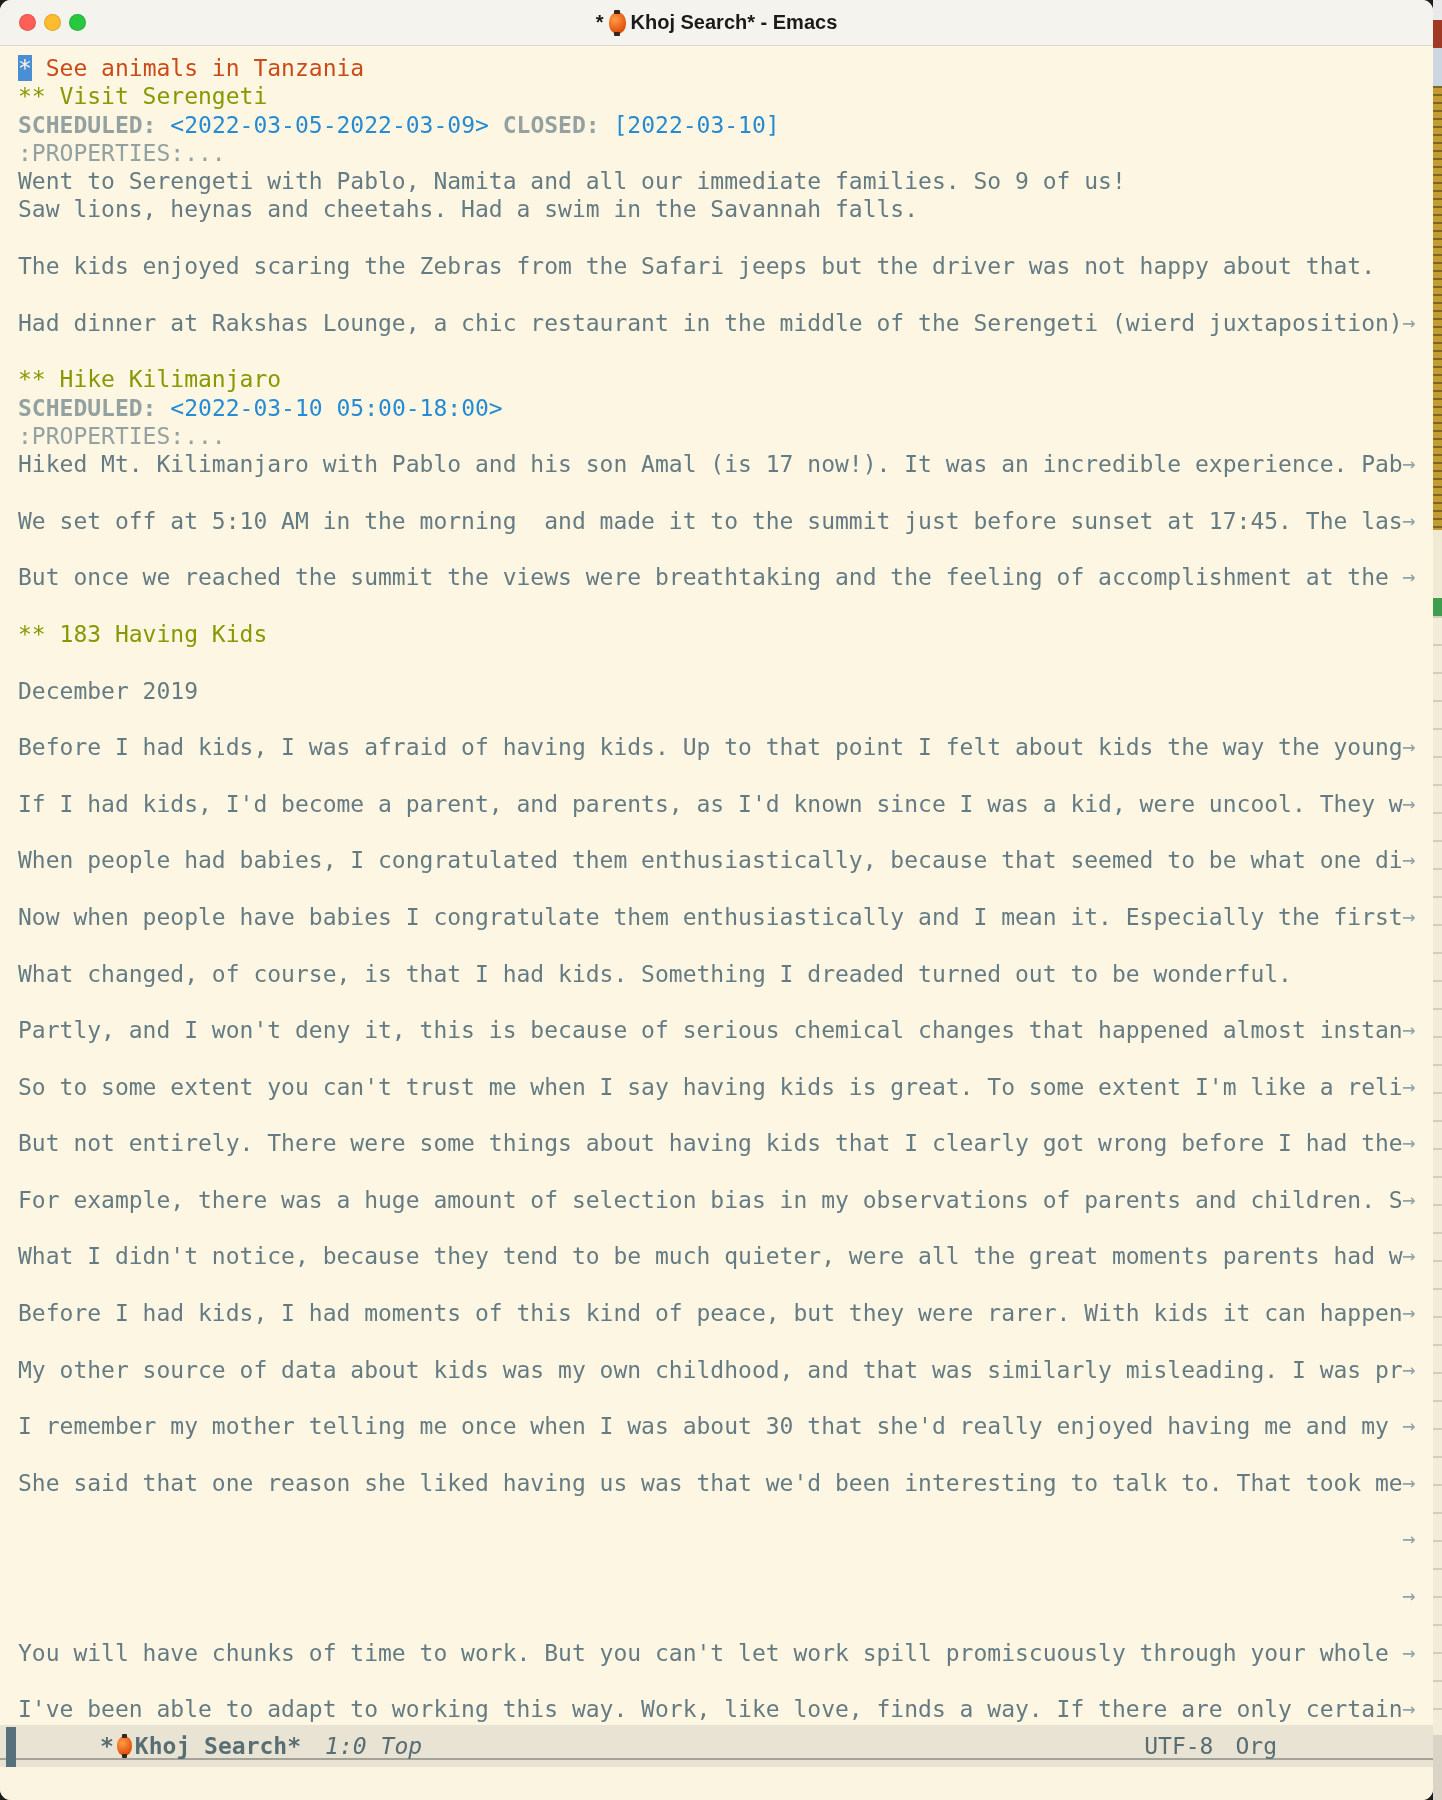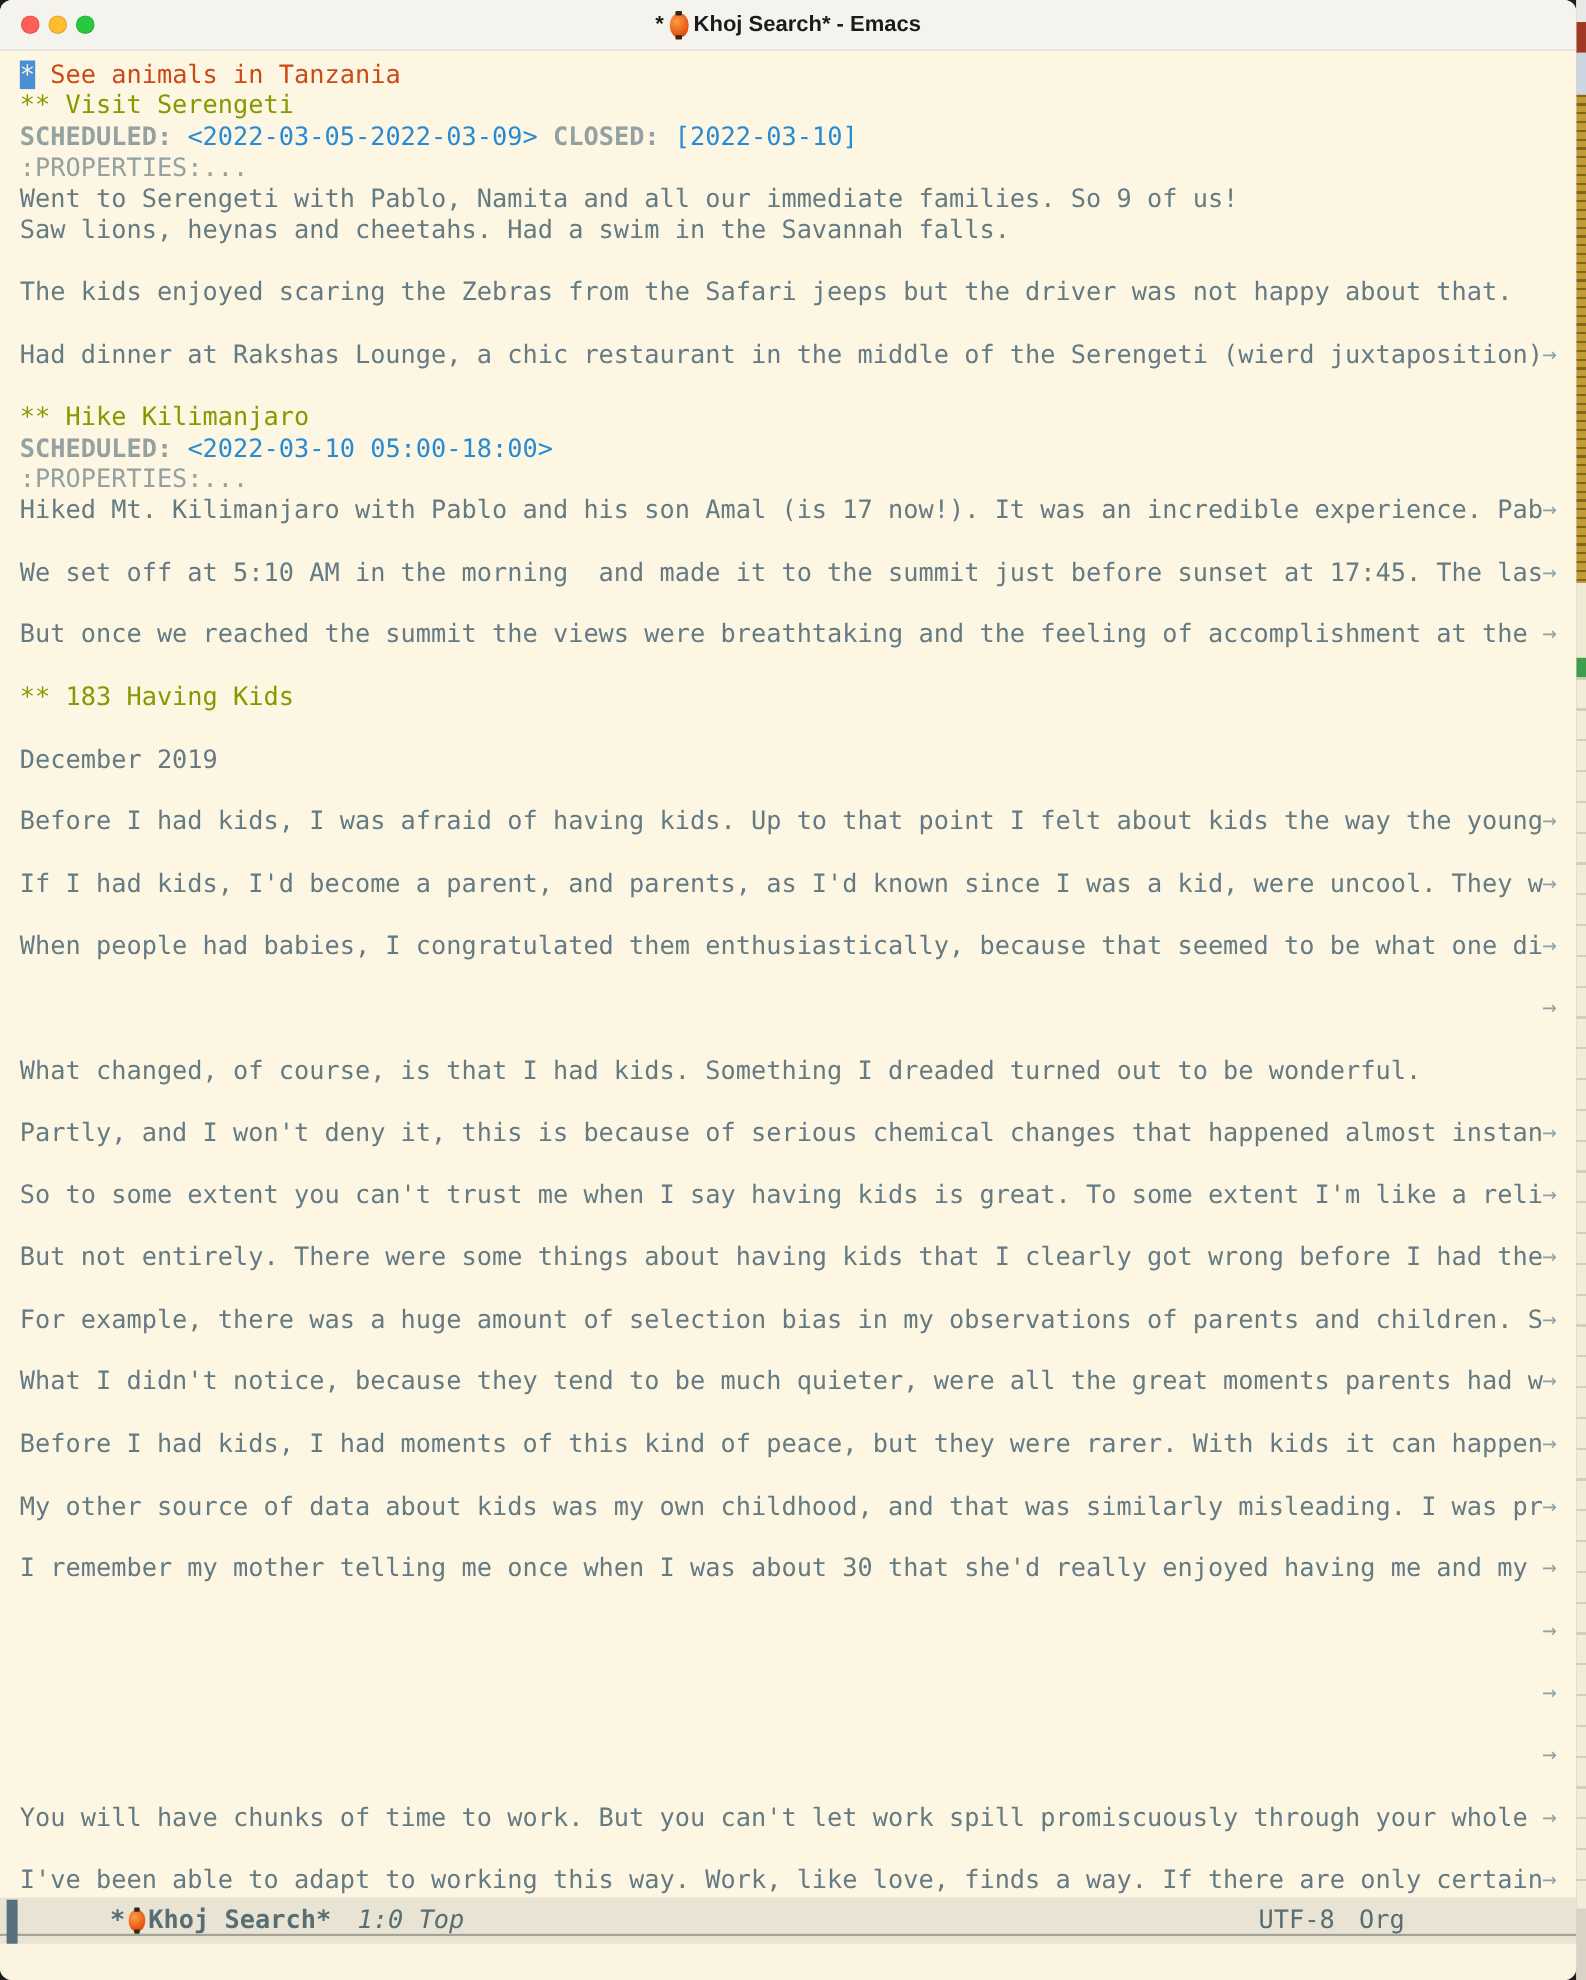--- a/index.html
+++ b/index.html
@@ -124,41 +124,41 @@
           <div class="line"><span class="h2">** 183 Having Kids</span></div>
           <div class="line"></div>
           <div class="line"><span class="body">December 2019</span></div>
           <div class="line"></div>
           <div class="line"><span class="body">Before I had kids, I was afraid of having kids. Up to that point I felt about kids the way the young</span><span class="arrow">→</span></div>
           <div class="line"></div>
           <div class="line"><span class="body">If I had kids, I'd become a parent, and parents, as I'd known since I was a kid, were uncool. They w</span><span class="arrow">→</span></div>
           <div class="line"></div>
           <div class="line"><span class="body">When people had babies, I congratulated them enthusiastically, because that seemed to be what one di</span><span class="arrow">→</span></div>
           <div class="line"></div>
-          <div class="line"><span class="arrow">→</span></div>
+          <div class="line"><span class="body">Now when people have babies I congratulate them enthusiastically and I mean it. Especially the first</span><span class="arrow">→</span></div>
           <div class="line"></div>
           <div class="line"><span class="body">What changed, of course, is that I had kids. Something I dreaded turned out to be wonderful.</span></div>
           <div class="line"></div>
           <div class="line"><span class="body">Partly, and I won't deny it, this is because of serious chemical changes that happened almost instan</span><span class="arrow">→</span></div>
           <div class="line"></div>
           <div class="line"><span class="body">So to some extent you can't trust me when I say having kids is great. To some extent I'm like a reli</span><span class="arrow">→</span></div>
           <div class="line"></div>
           <div class="line"><span class="body">But not entirely. There were some things about having kids that I clearly got wrong before I had the</span><span class="arrow">→</span></div>
           <div class="line"></div>
           <div class="line"><span class="body">For example, there was a huge amount of selection bias in my observations of parents and children. S</span><span class="arrow">→</span></div>
           <div class="line"></div>
           <div class="line"><span class="body">What I didn't notice, because they tend to be much quieter, were all the great moments parents had w</span><span class="arrow">→</span></div>
           <div class="line"></div>
           <div class="line"><span class="body">Before I had kids, I had moments of this kind of peace, but they were rarer. With kids it can happen</span><span class="arrow">→</span></div>
           <div class="line"></div>
           <div class="line"><span class="body">My other source of data about kids was my own childhood, and that was similarly misleading. I was pr</span><span class="arrow">→</span></div>
           <div class="line"></div>
           <div class="line"><span class="body">I remember my mother telling me once when I was about 30 that she'd really enjoyed having me and my </span><span class="arrow">→</span></div>
           <div class="line"></div>
-          <div class="line"><span class="arrow">→</span></div>
+          <div class="line"><span class="body">She said that one reason she liked having us was that we'd been interesting to talk to. That took me</span><span class="arrow">→</span></div>
           <div class="line"></div>
           <div class="line"><span class="arrow">→</span></div>
           <div class="line"></div>
           <div class="line"><span class="arrow">→</span></div>
           <div class="line"></div>
           <div class="line"><span class="body">You will have chunks of time to work. But you can't let work spill promiscuously through your whole </span><span class="arrow">→</span></div>
           <div class="line"></div>
           <div class="line"><span class="body">I've been able to adapt to working this way. Work, like love, finds a way. If there are only certain</span><span class="arrow">→</span></div>
         </div>
     </div>

